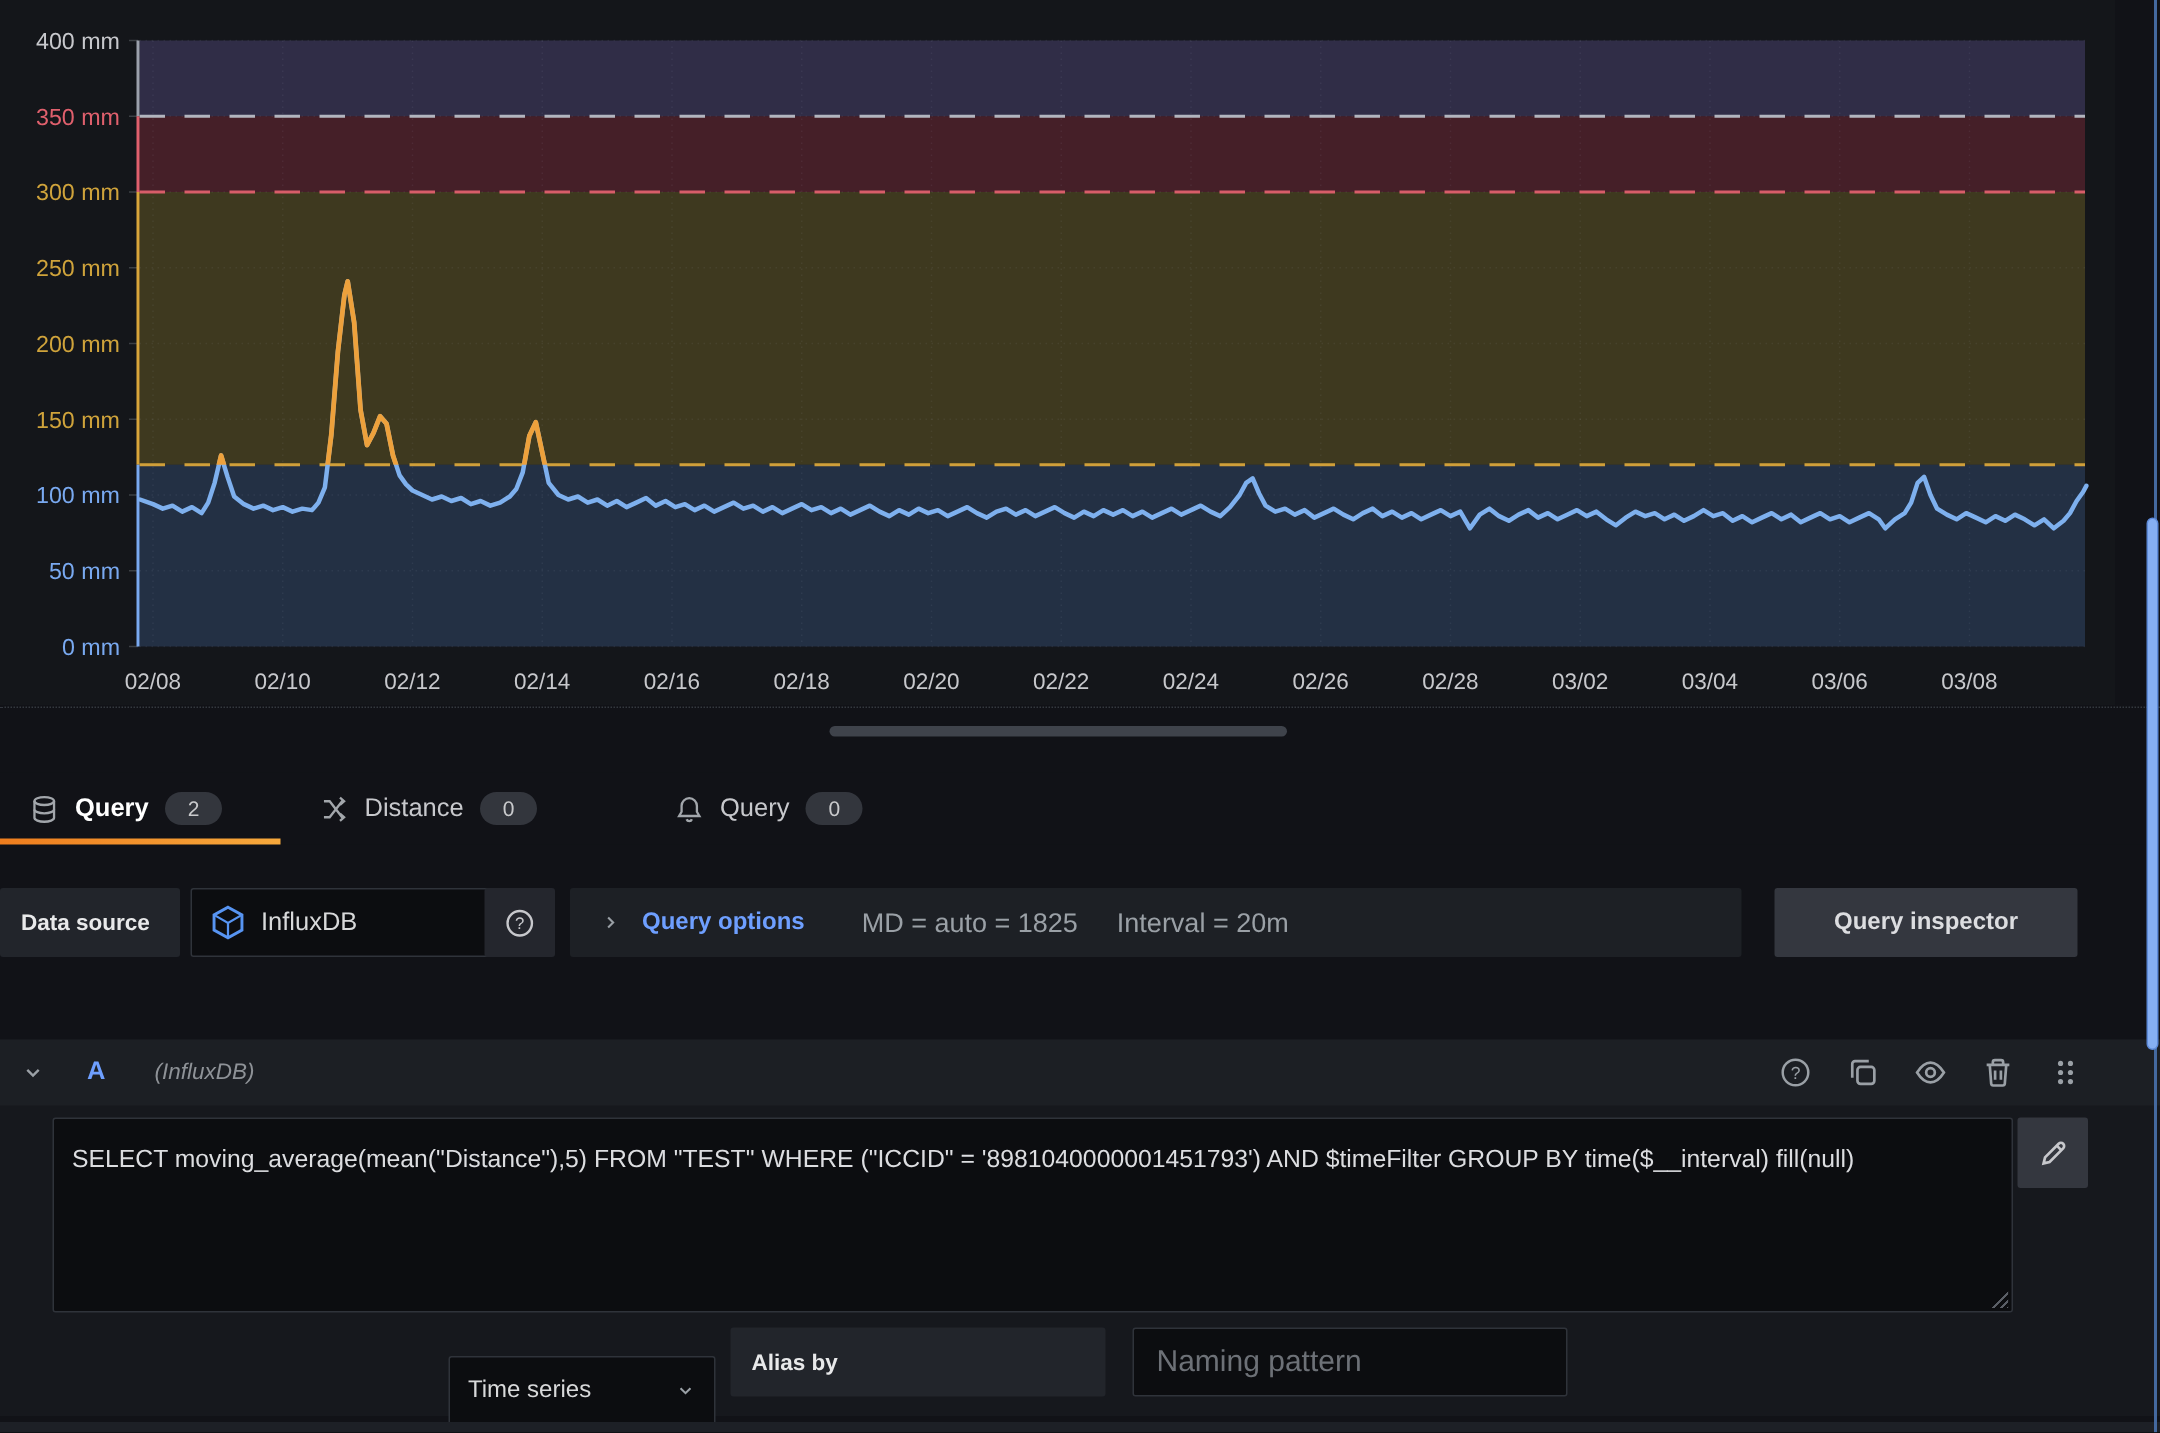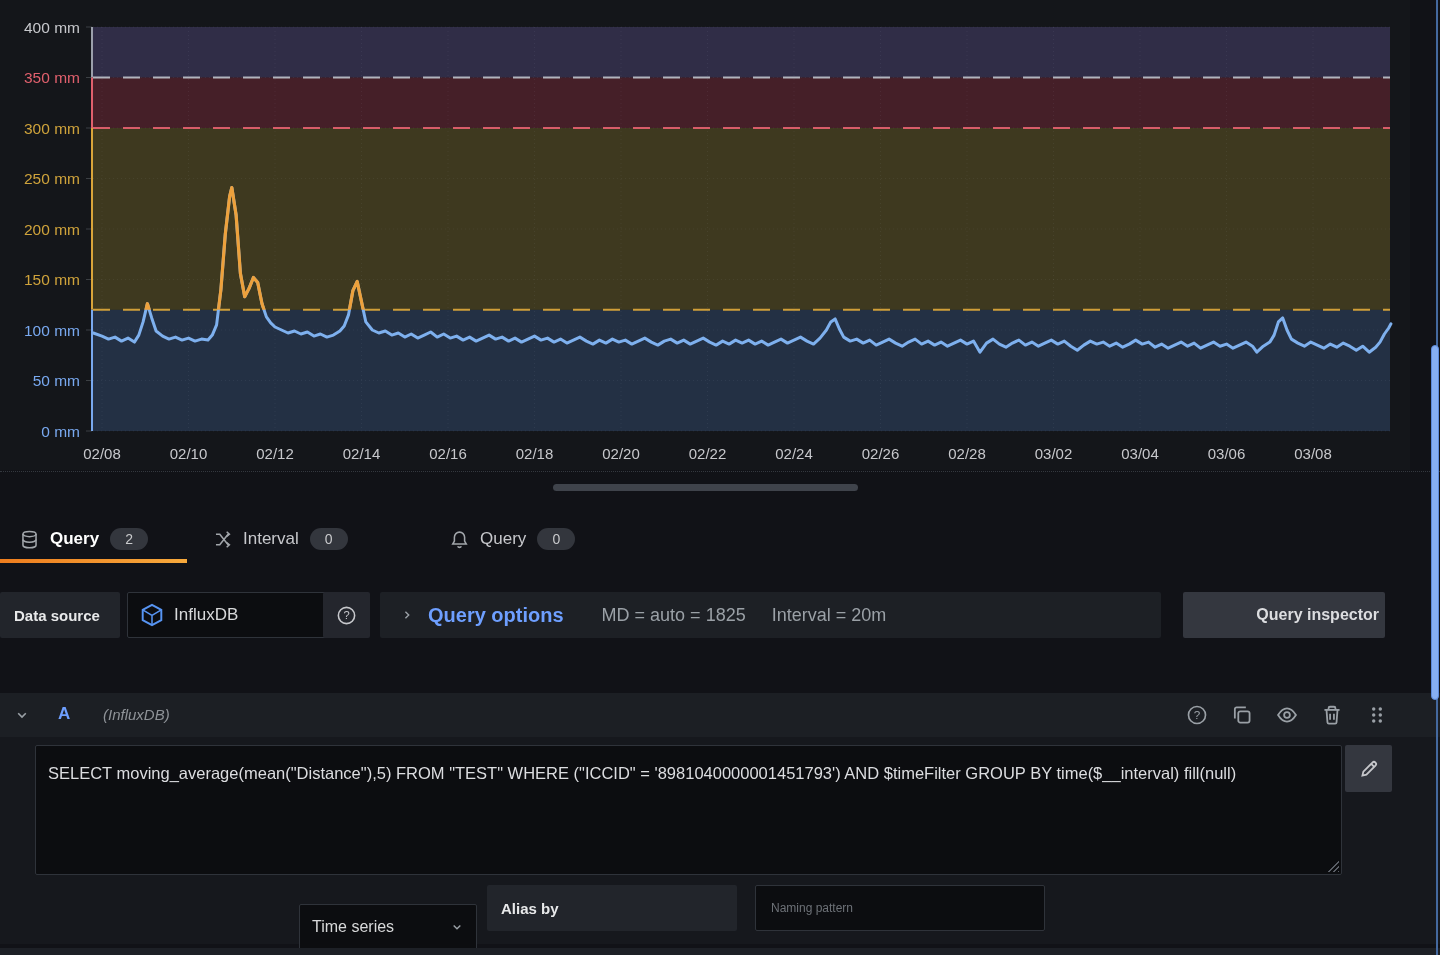--- a/index.html
+++ b/index.html
@@ -44,25 +44,25 @@
   .chev{width:14px;height:14px;color:#9aa0a6;display:inline-flex;}
   .chev svg{width:100%;height:100%;}
   .help-btn{position:absolute;left:323px;top:592px;width:47px;height:46px;background:#24262d;border-radius:2px;
             display:flex;align-items:center;justify-content:center;color:#c7c8cc;cursor:pointer;}
   .help-btn .icon, .iconbtn .icon{width:21px;height:21px;display:inline-flex;}
   .help-btn svg, .iconbtn svg{width:100%;height:100%;}
   .options-bar{position:absolute;left:380px;top:592px;width:781px;height:46px;background:#1d2025;border-radius:2px;
                display:flex;align-items:center;gap:0;cursor:pointer;}
   .options-bar .chevr{width:14px;height:14px;color:#9aa0a6;margin:0 14px 0 20px;display:inline-flex;}
   .options-bar .chevr svg{width:100%;height:100%;}
-  .qo-label{color:#6e9fff;font-weight:700;font-size:20px;margin-right:38px;}
+  .qo-label{color:#6e9fff;font-weight:700;font-size:16px;margin-right:38px;}
   .qo-meta{color:#9aa0a6;font-size:18px;margin-right:26px;}
   .inspector-btn{position:absolute;left:1183px;top:592px;width:202px;height:46px;background:#34373f;border:none;
                  border-radius:2px;color:#dcdde0;font-weight:700;font-size:16px;font-family:"Liberation Sans",sans-serif;
-                 cursor:pointer;text-align:right;}
+                 cursor:pointer;}
 
   
   .query-card{position:absolute;left:0;top:693px;width:1440px;height:251px;background:#16181d;}
   .q-header{position:absolute;left:0;top:0;width:1440px;height:44px;background:#1c1f24;}
   .q-collapse{position:absolute;left:14px;top:14px;width:16px;height:16px;color:#9aa0a6;cursor:pointer;display:inline-flex;}
   .q-collapse svg{width:100%;height:100%;}
   .q-ref{position:absolute;left:58px;top:11px;font-size:17px;font-weight:700;color:#6e9fff;}
   .q-hint{position:absolute;left:103px;top:13px;font-size:15px;font-style:italic;color:#8e9297;}
   .q-actions{position:absolute;right:52px;top:0;height:44px;display:flex;align-items:center;gap:23px;}
   .iconbtn{width:22px;height:22px;color:#9aa0a6;background:none;border:none;padding:0;cursor:pointer;display:inline-flex;}
@@ -74,21 +74,21 @@
            clip-path:polygon(100% 0,100% 100%,0 100%);}
   .pencil-btn{position:absolute;left:1345px;top:52px;width:47px;height:47px;background:#34373f;border:none;
               border-radius:2px;color:#c7c8cc;cursor:pointer;display:flex;align-items:center;justify-content:center;}
   .pencil-btn .icon{width:22px;height:22px;display:inline-flex;}
   .pencil-btn svg{width:100%;height:100%;}
   .fmt-label{left:35px;top:192px;width:243px;}
   .fmt-select{left:299px;top:192px;width:178px;padding:0 12px;cursor:pointer;margin-top:19px;}
   .fmt-select .val{flex:1;font-size:16px;}
   .alias-label{left:487px;top:192px;width:250px;}
   .alias-input{left:755px;top:192px;width:290px;padding:0 13px;}
-  .alias-input input{background:transparent;border:none;outline:none;color:#d8d9da;font-size:12px;width:100%;
+  .alias-input input{background:transparent;border:none;outline:none;color:#d8d9da;font-size:20px;width:100%;
                      font-family:"Liberation Sans",sans-serif;}
   .alias-input input::placeholder{color:#6d7177;}
   .next-row-sliver{position:absolute;left:0;top:948px;width:1440px;height:7px;background:#1d2026;}
 
   
   .scroll-track{position:absolute;left:1436px;top:0;width:2px;height:955px;background:#44699f;}
   .scroll-thumb{position:absolute;left:1431px;top:345px;width:8px;height:355px;background:#86aff2;
                 border:1px solid #5d8ad8;border-radius:4px;box-sizing:border-box;cursor:grab;}
 </style>
 </head>
@@ -190,21 +190,21 @@
     </div>
     <div class="tab" style="left:213px">
       <span class="icon">
           <svg viewBox="0 0 16 16" fill="none" stroke="currentColor" stroke-width="1.3">
             <path d="M2.5 3.5h3.2l7 9h0.8"></path>
             <path d="M11.5 10.5l2.3 2-2.3 2"></path>
             <path d="M2.5 12.5h3.2l7-9h0.8"></path>
             <path d="M11.5 1.5l2.3 2-2.3 2"></path>
           </svg>
         </span>
-      <span class="tab-label">Interval</span>
+      <span class="tab-label">Distance</span>
       <span class="badge">0</span>
     </div>
     <div class="tab" style="left:450px">
       <span class="icon">
           <svg viewBox="0 0 16 16" fill="none" stroke="currentColor" stroke-width="1.3">
             <path d="M8 1.8a4.3 4.3 0 0 1 4.3 4.3v3.3l1.4 2.4H2.3l1.4-2.4V6.1A4.3 4.3 0 0 1 8 1.8z"></path>
             <path d="M6.5 13.6a1.6 1.6 0 0 0 3 0"></path>
           </svg>
         </span>
       <span class="tab-label">Query</span>

